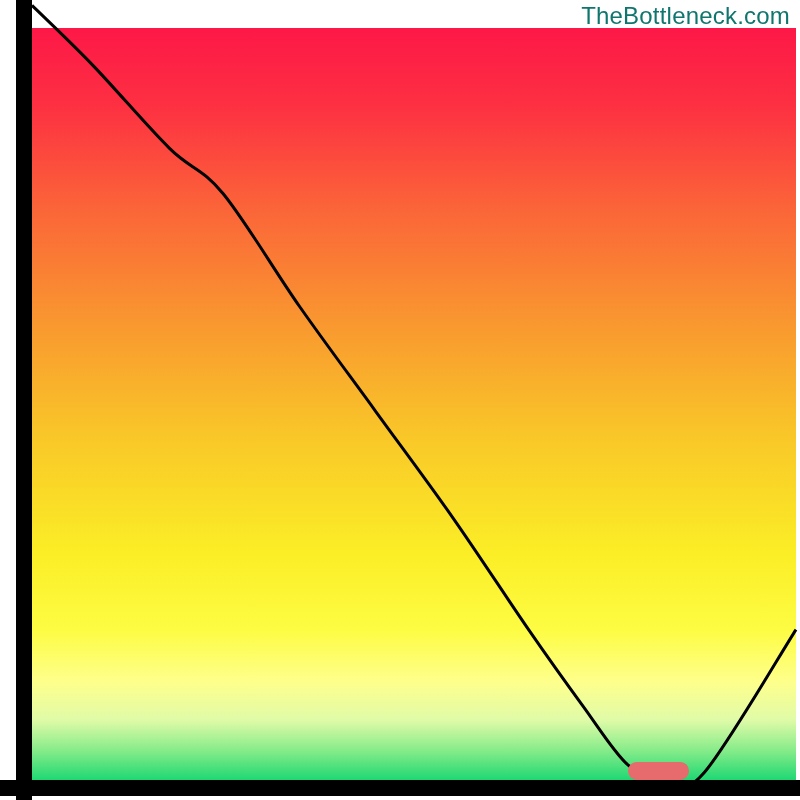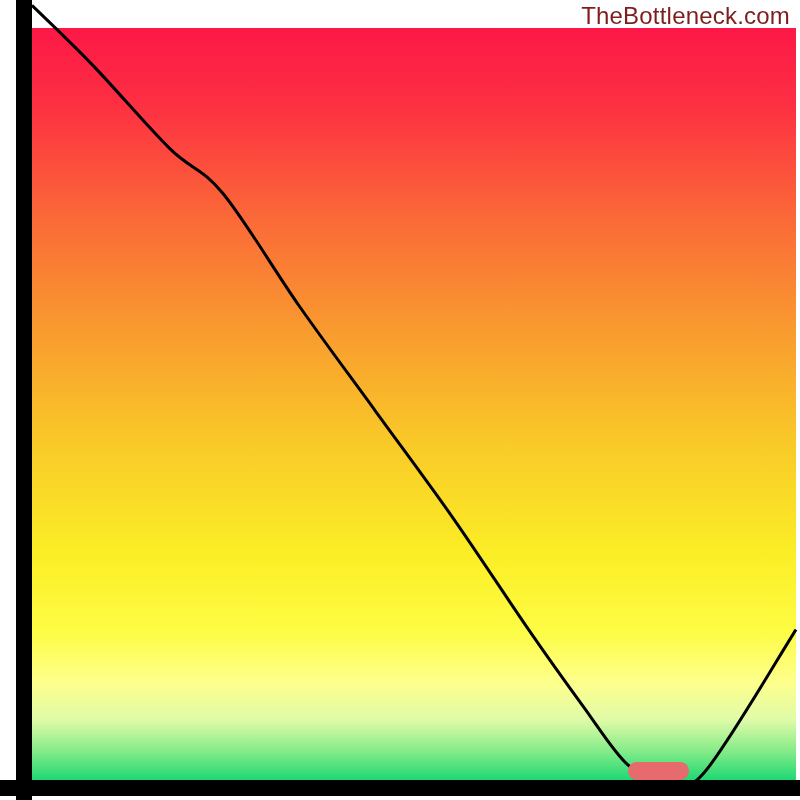--- a/index.html
+++ b/index.html
@@ -14,21 +14,21 @@
     position: relative;
     width: 800px;
     height: 800px;
   }
   .watermark {
     position: absolute;
     top: 2px;
     right: 10px;
     font-size: 24px;
     font-weight: 500;
-    color: #7f1d1d;
+    color: #0f766e;
     letter-spacing: 0.2px;
   }
   svg.chart {
     position: absolute;
     top: 0;
     left: 0;
   }
 </style>
 </head>
 <body>

